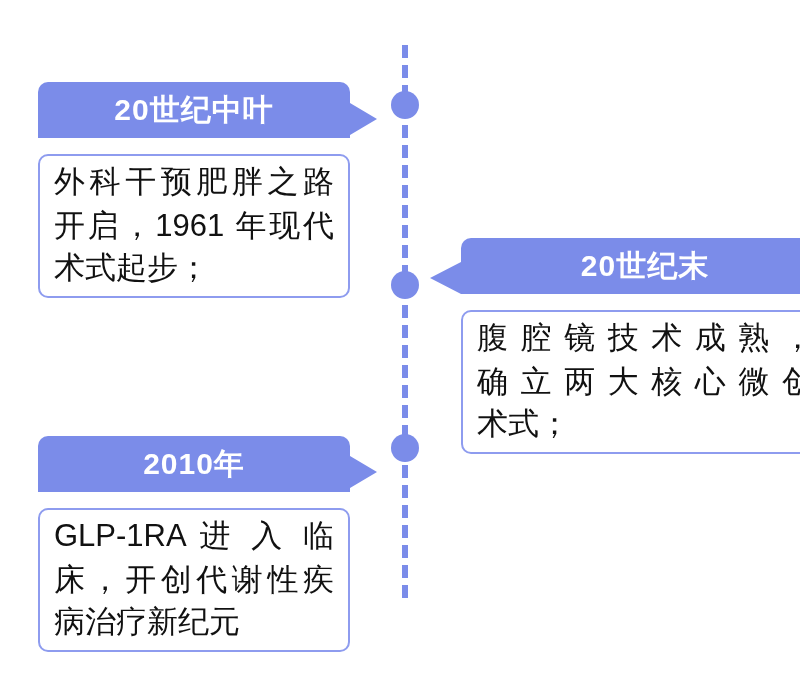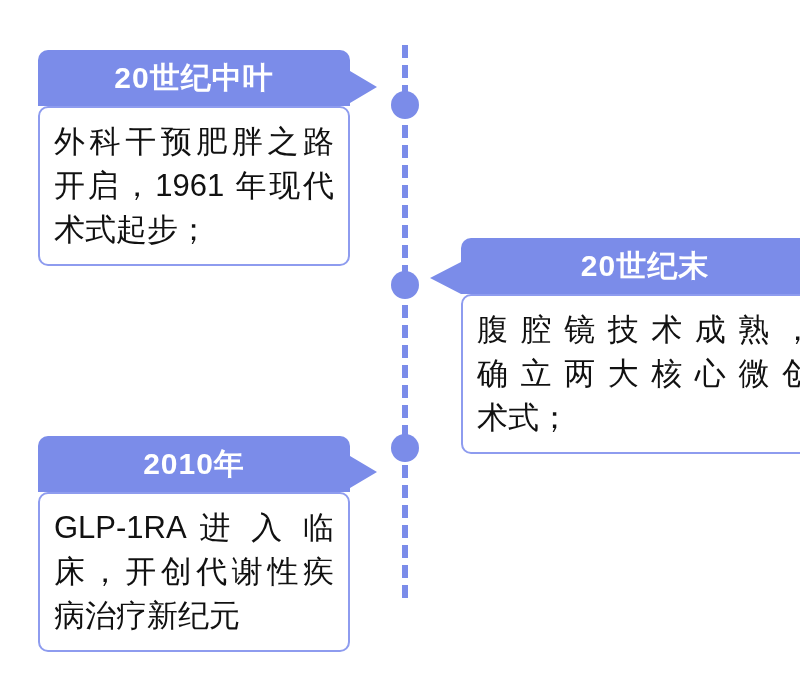--- a/index.html
+++ b/index.html
@@ -43,21 +43,21 @@
   }
   .dot-1 { left: 391px; top: 91px; }
   .dot-2 { left: 391px; top: 271px; }
   .dot-3 { left: 391px; top: 434px; }
 
   
   .event-card {
     position: absolute;
     width: 312px;
   }
-  .card-1 { left: 38px;  top: 50px; border-radius: 10px;  }
+  .card-1 { left: 38px;  top: 82px; border-radius: 10px;  }
   .card-2 { left: 461px; top: 238px; width: 368px; }
   .card-3 { left: 38px;  top: 436px; }
 
   .event-header {
     position: relative;
     height: 56px;
     background: var(--accent, #7b8ce9);
     border-radius: 10px 10px 0 0;
     display: flex;
     align-items: center;
@@ -86,37 +86,38 @@
   }
   .arrow-left {
     border-right: 31px solid var(--accent, #7b8ce9);
     left: -31px;
   }
   .card-1 .arrow { top: 21px; }
   .card-2 .arrow { top: 24px; }
   .card-3 .arrow { top: 20px; }
 
   .event-body {
-    margin-top: 0;
+    margin-top: 16px;
     background: var(--background, #ffffff);
     border: 2px solid var(--card-border, #8e9cef);
     border-radius: 10px;
-    padding: 12px 14px;
+    padding: 4px 14px;
     color: var(--body-text, #111111);
     font-size: 31px;
     line-height: 44px;
   }
   .event-line {
     text-align: justify;
   }
   .event-line.fill {
     text-align-last: justify;
   }
   .event-line.last {
     text-align-last: left;
+    font-family: Liberation Mono, monospace;
   }
 </style>
 </head>
 <body>
 
 <div class="canvas">
 
   <div class="timeline-line"></div>
 
   <div class="timeline-dot dot-1"></div>

